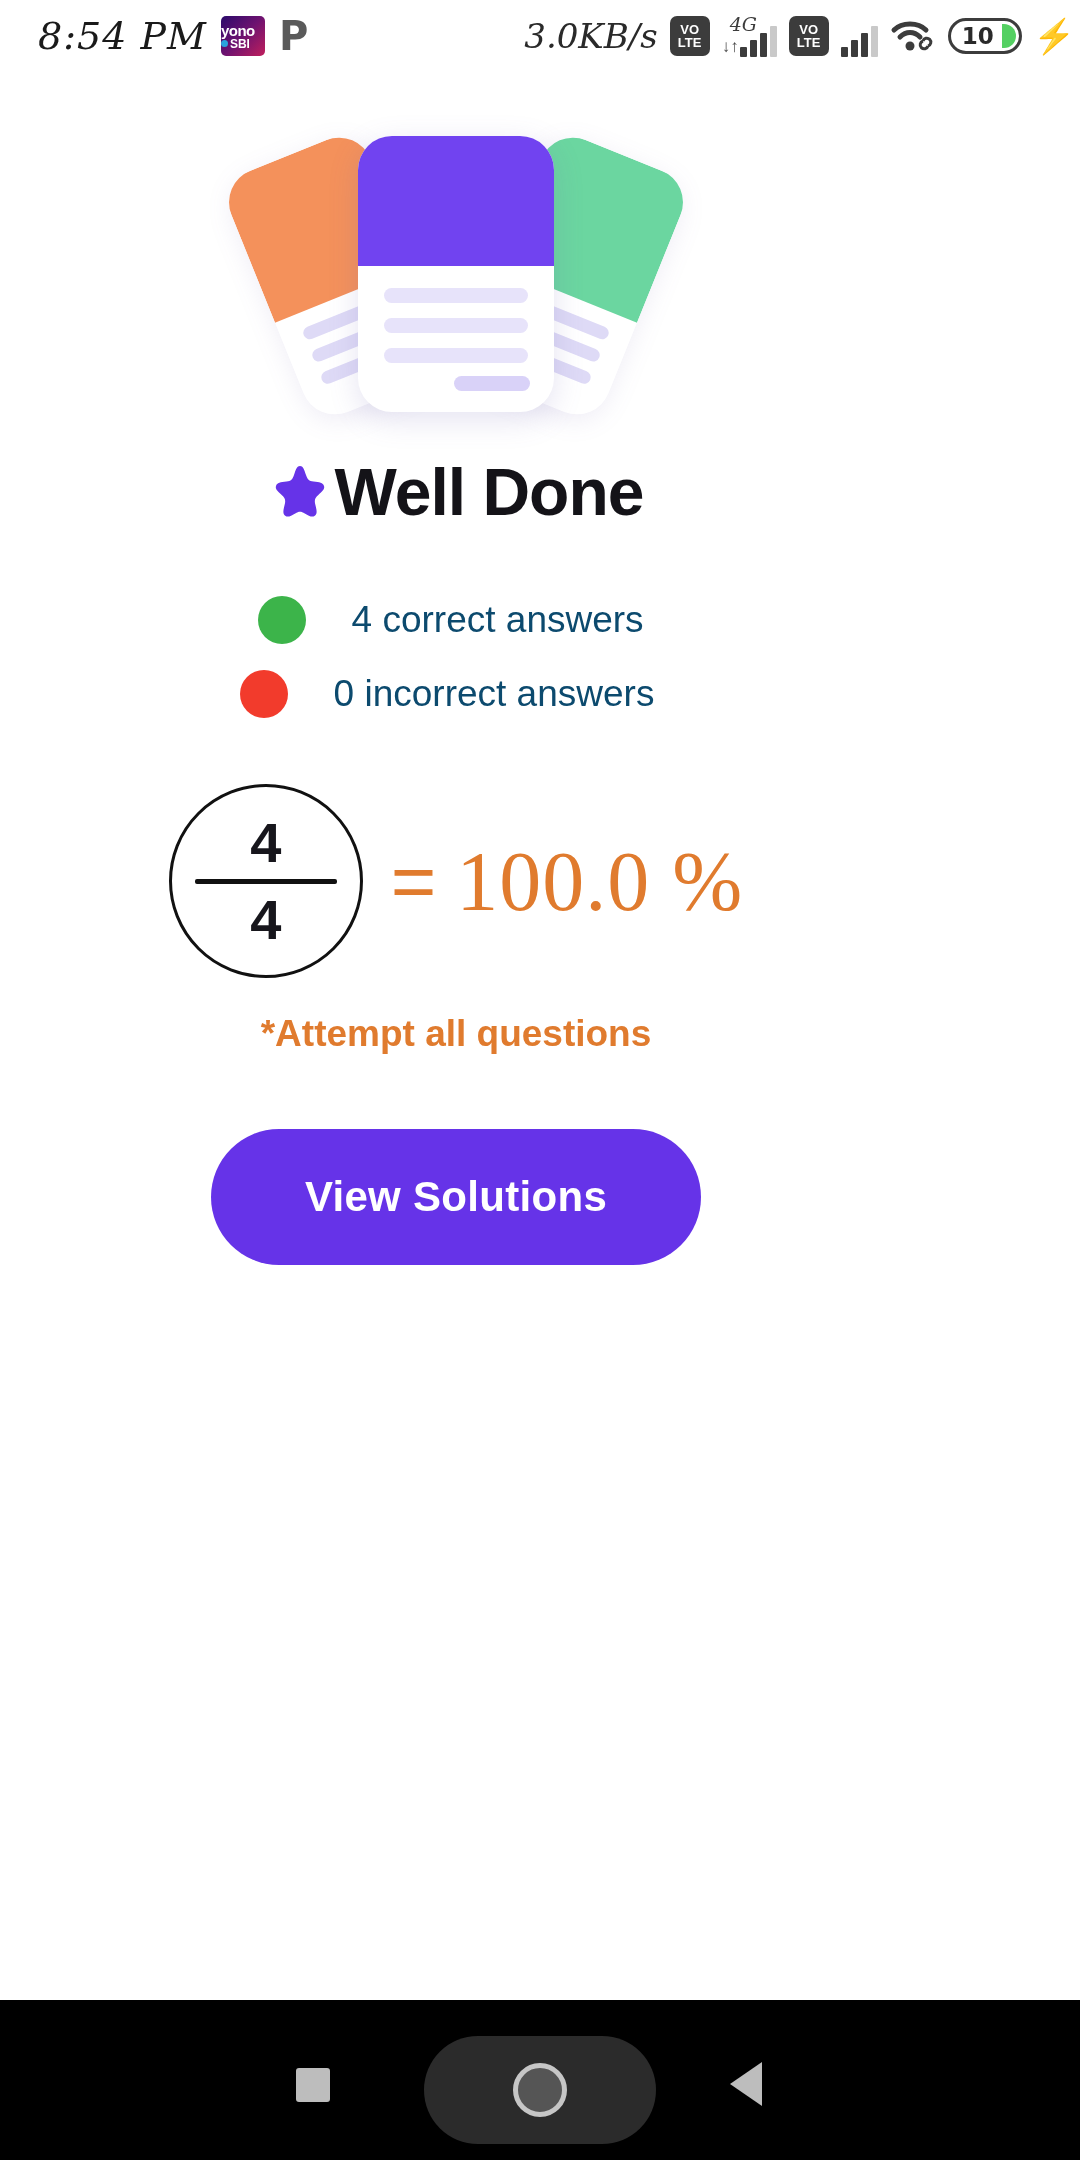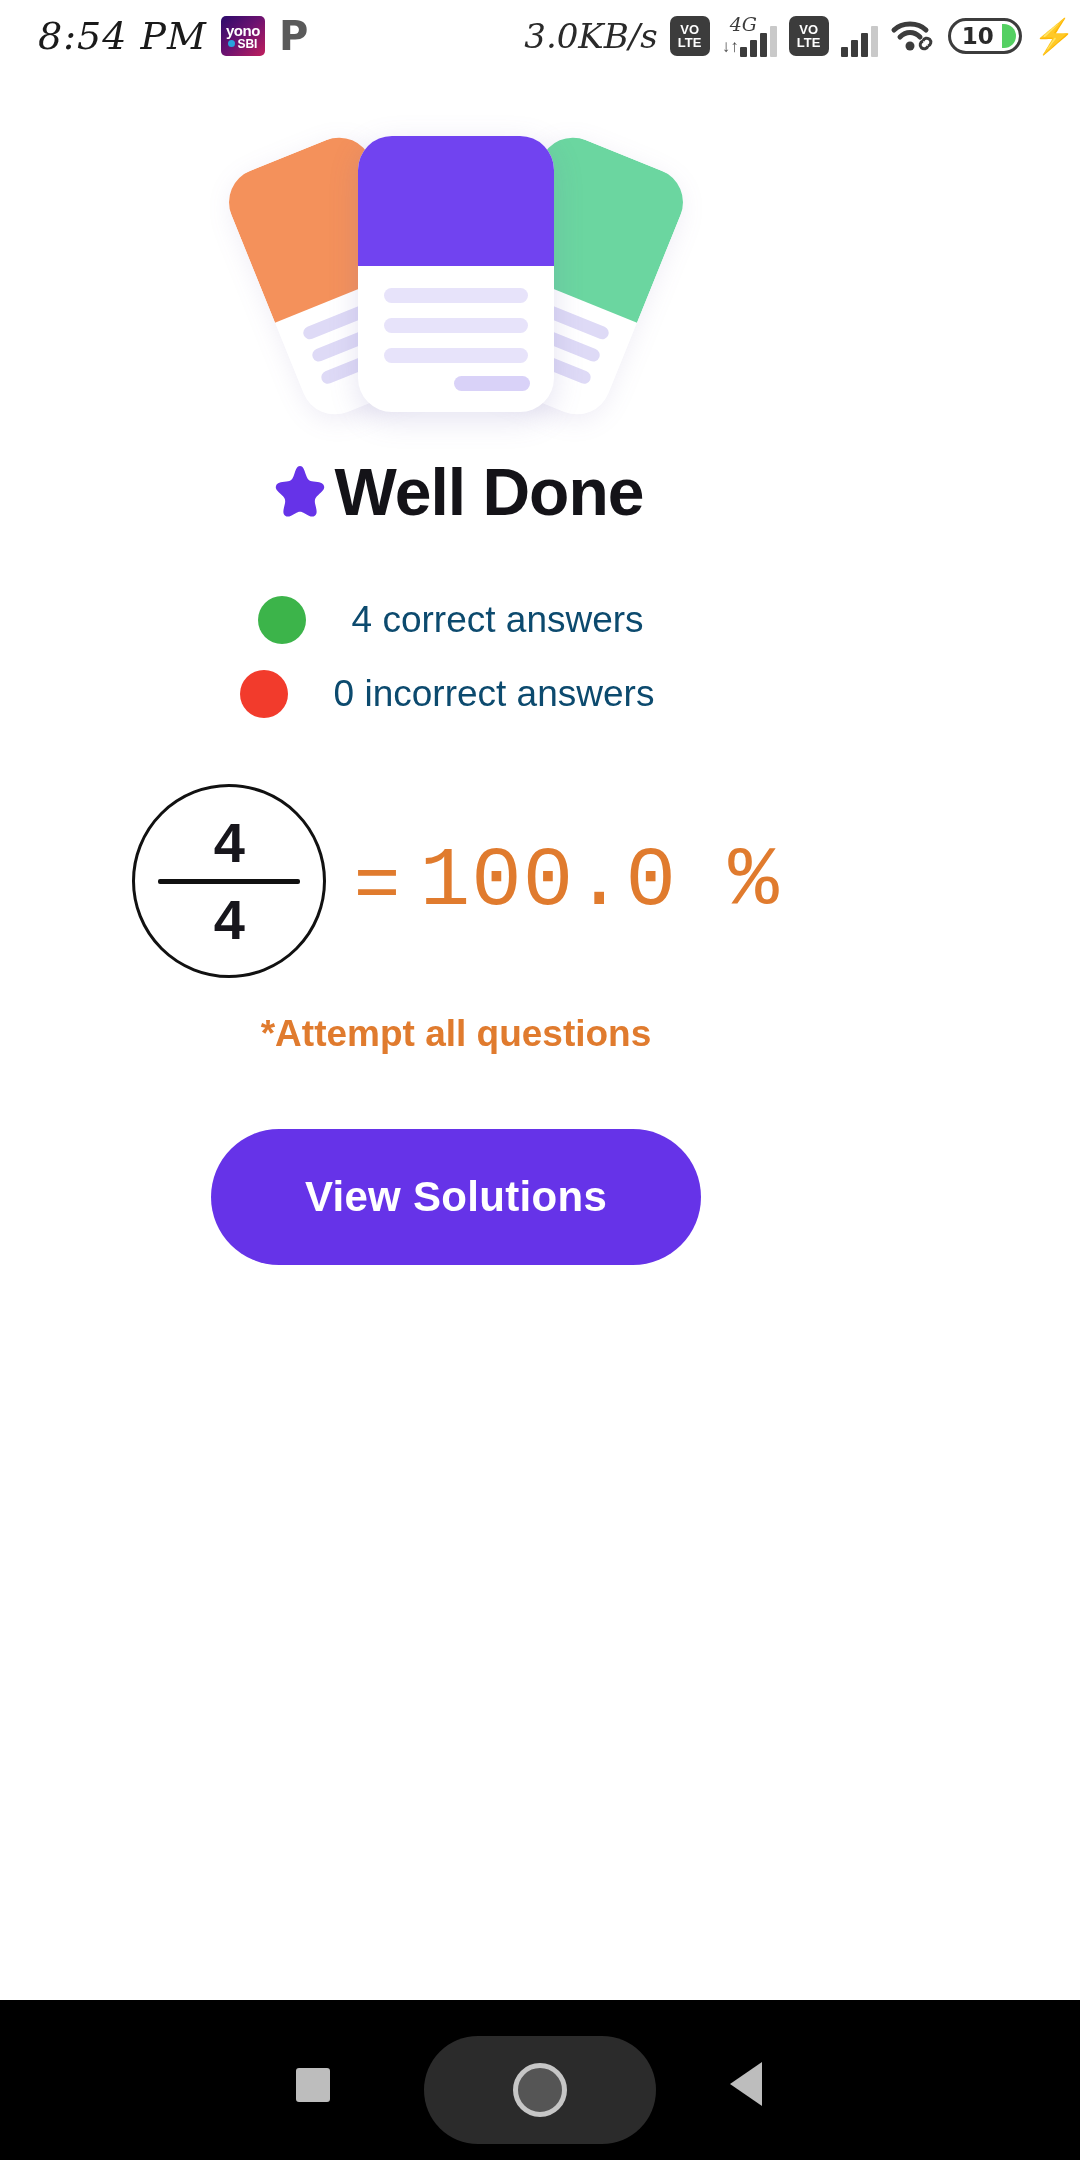--- a/index.html
+++ b/index.html
@@ -18,21 +18,21 @@
   }
   .sb-left{ display:flex; align-items:center; gap:14px; padding-left:22px; }
   .sb-clock{
     font-family:"DejaVu Serif", serif;
     font-style:italic; font-size:38px; font-weight:400; color:#1a1a1a;
     letter-spacing:1px;
   }
   .yono{
     width:44px;height:40px;border-radius:5px;
     background:linear-gradient(135deg,#2b0b6b 0%,#6d1270 50%,#c01f5c 100%);
-    display:flex;flex-direction:column;align-items:center;justify-content:center;
+    display:flex;flex-direction:column;align-items:flex-start;justify-content:center;
     color:#fff;line-height:1;
   }
   .yono .y1{ font-size:15px; font-weight:700; letter-spacing:-0.5px;}
   .yono .y2{ font-size:12px; font-weight:700; display:flex; align-items:center; gap:2px;}
   .yono .dot{ width:7px;height:7px;border-radius:50%;background:#29a3dd;display:inline-block;}
   .phonepe{
     font-size:40px;font-weight:800;color:#5a5a5a;line-height:0.8;
     font-family:"DejaVu Sans", sans-serif;
   }
   .sb-spacer{ flex:1; }
@@ -149,21 +149,21 @@
     font-size:56px;font-weight:600;color:#17161c;line-height:1.02;
     font-family:"Liberation Sans",sans-serif;
   }
   .frac-bar{ width:142px;height:5px;background:#111;margin:7px 0; border-radius:2px;}
   .eq{
     font-size:78px;font-weight:400;color:#E07B2E;margin-left:28px;
     font-family:"Liberation Sans",sans-serif;
   }
   .pct{
     font-size:84px;font-weight:400;color:#E07B2E;margin-left:20px;
-    font-family:Liberation Mono, monospace;letter-spacing:1px;
+    font-family:Liberation Serif, serif;letter-spacing:1px;
   }
 
   .note{
     margin-top:35px;font-size:37px;font-weight:700;color:#E07B2E;
     font-family:"Liberation Sans",sans-serif;
   }
 
   .btn{
     margin-top:74px;width:490px;height:136px;border-radius:68px;
     background:#6633E8;border:none;color:#fff;

